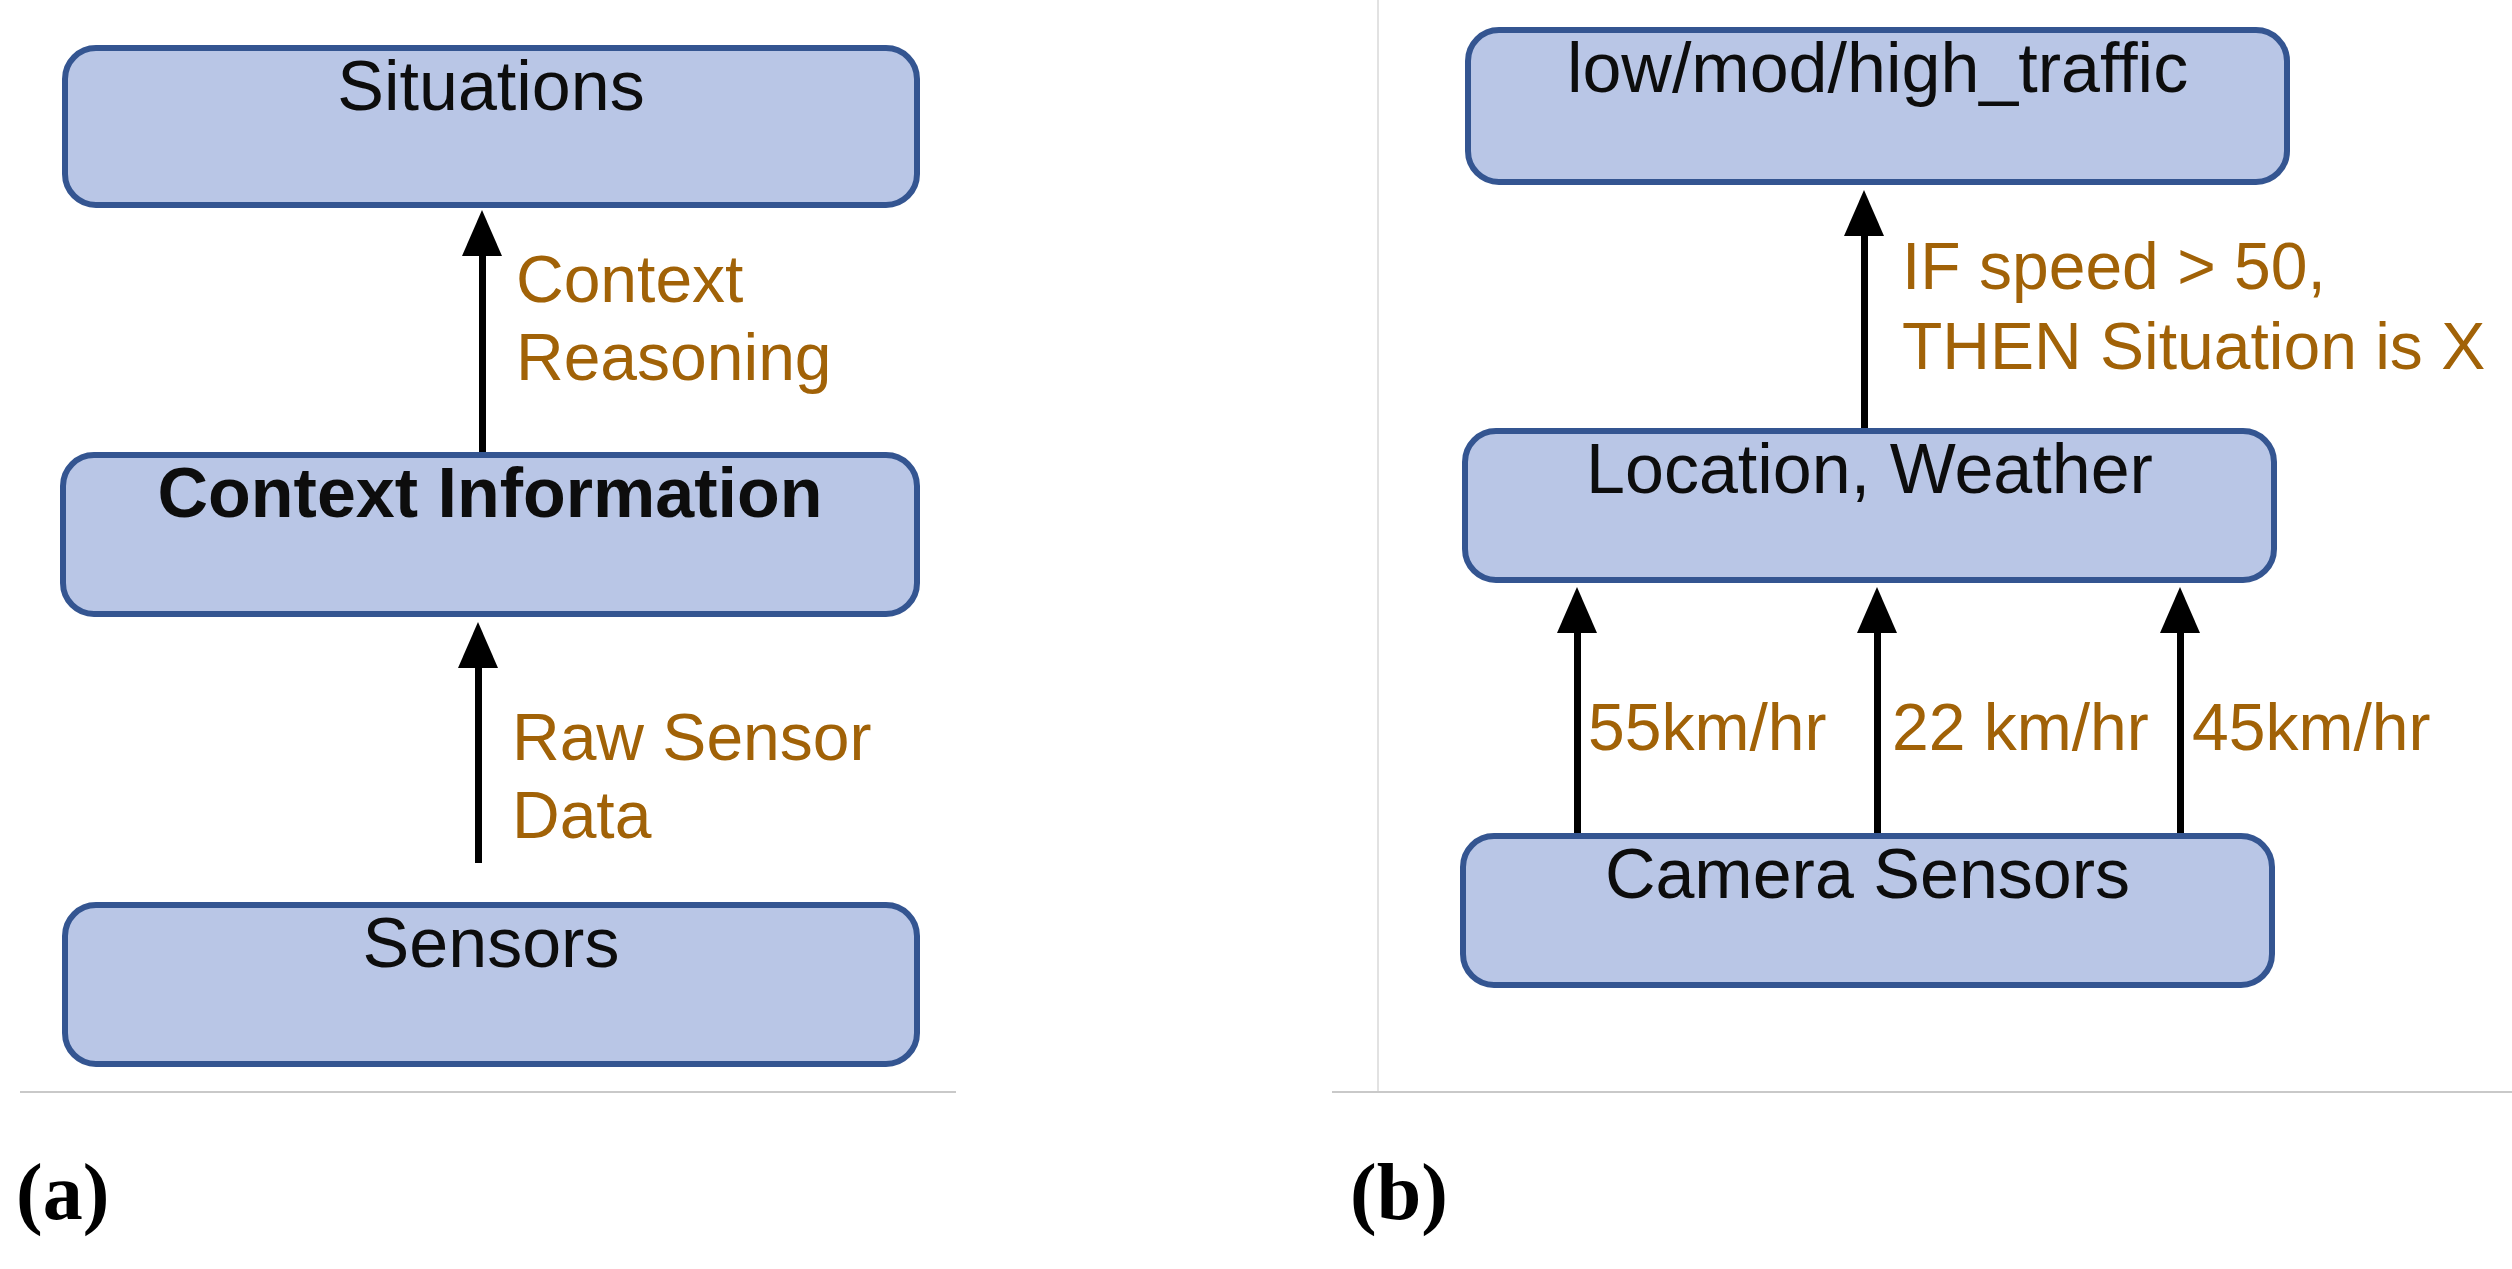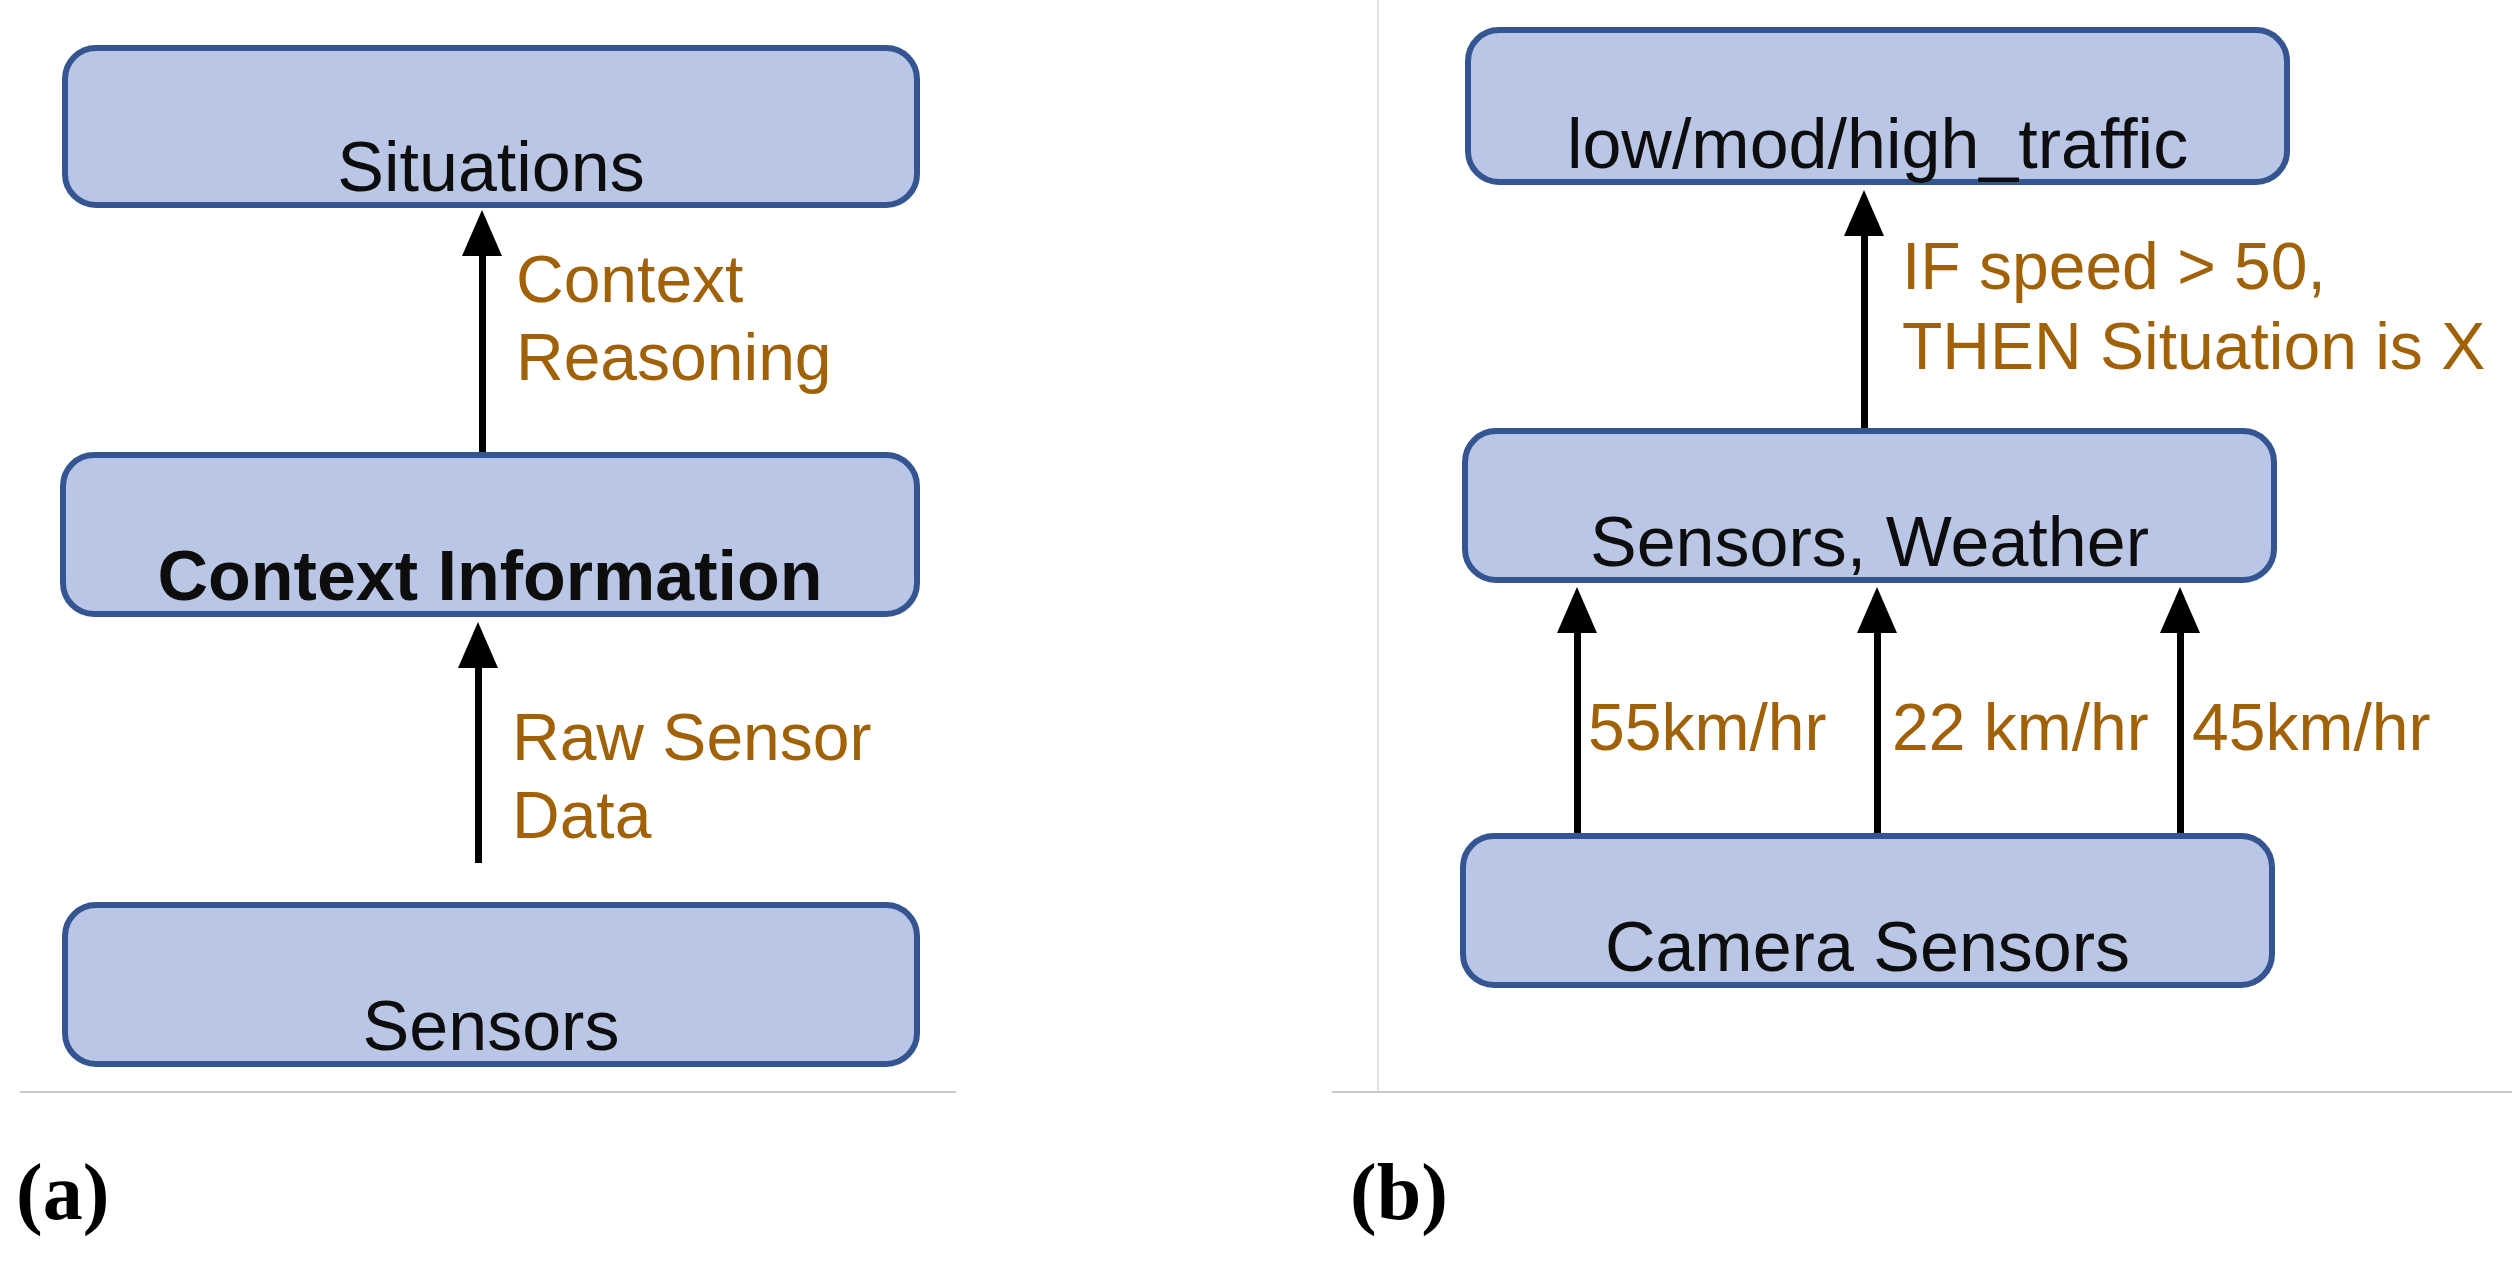--- a/index.html
+++ b/index.html
@@ -9,21 +9,21 @@
     background:#ffffff;
     font-family:"Liberation Sans", sans-serif;
     overflow:hidden;
   }
   .node{
     position:absolute;
     box-sizing:border-box;
     background:#b9c6e6;
     border:6px solid #345591;
     border-radius:34px;
-    display:flex;align-items:flex-end;justify-content:center;
+    display:flex;align-items:flex-start;justify-content:center;
     color:#0d0d0d;
     font-size:70px;
     line-height:1;
     white-space:nowrap;
   }
   .stem{
     position:absolute;
     width:7px;
     background:#000;
   }
@@ -107,21 +107,21 @@
     </div>
 
     <div class="head" style="left:1844px; top:190px;"></div>
     <div class="stem" style="left:1861px; top:230px; height:198px;"></div>
     <div class="annot" style="left:1902px; top:226px; line-height:80px;">
       <div>IF speed &gt; 50,</div>
       <div>THEN Situation is X</div>
     </div>
 
     <div class="node" style="left:1462px; top:428px; width:815px; height:155px;">
-      <span>Sensors, Weather</span>
+      <span>Location, Weather</span>
     </div>
 
     <div class="head" style="left:1557px; top:587px;"></div>
     <div class="stem" style="left:1574px; top:627px; height:206px;"></div>
     <div class="annot" style="left:1588px; top:688px;">55km/hr</div>
 
     <div class="head" style="left:1857px; top:587px;"></div>
     <div class="stem" style="left:1874px; top:627px; height:206px;"></div>
     <div class="annot" style="left:1892px; top:688px;">22 km/hr</div>
 

